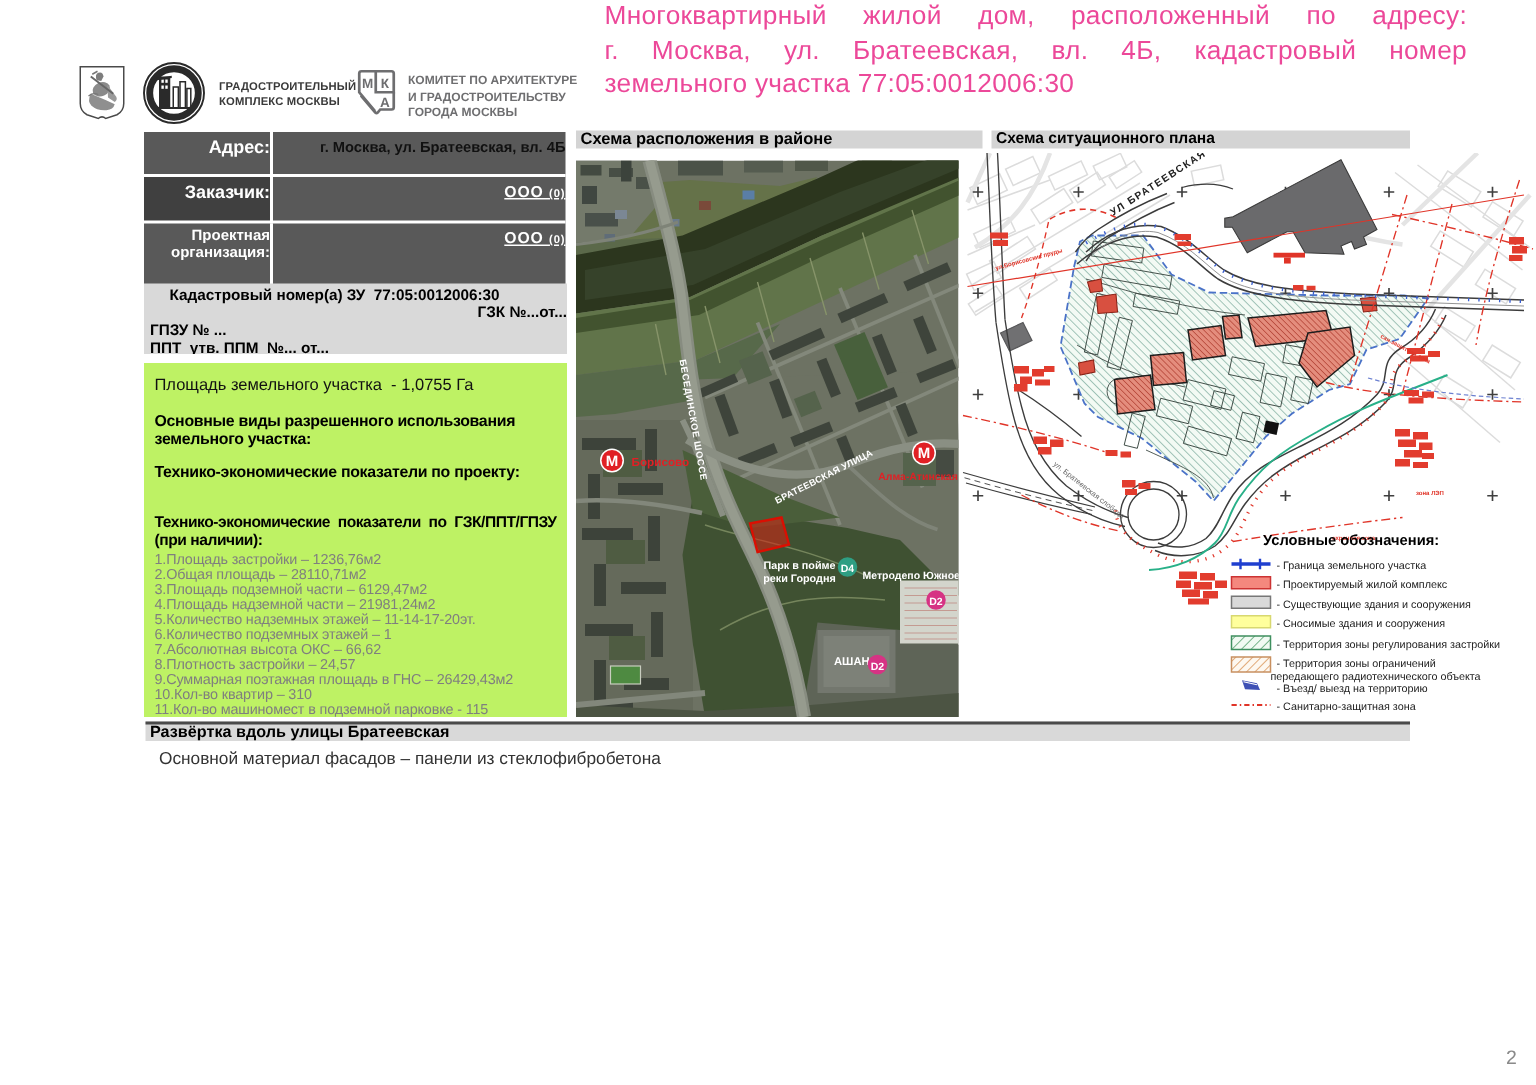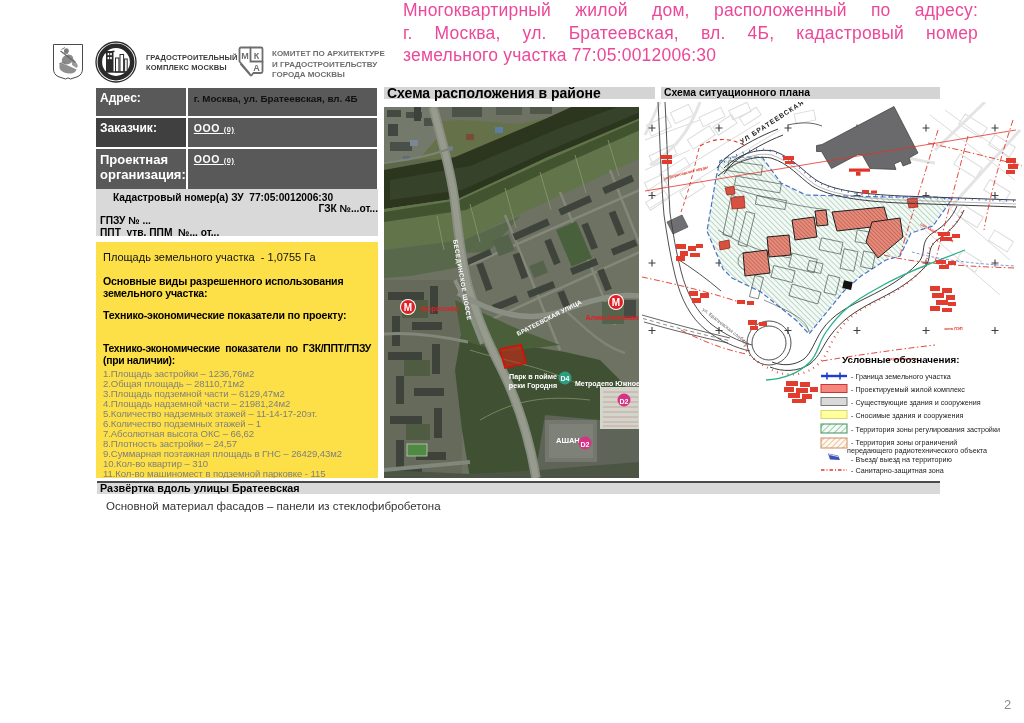--- a/index.html
+++ b/index.html
@@ -56,51 +56,51 @@
   <path d="M24.5 15.5 V25.5 Q24.5 27 23 27 H15.5 L13.8 29 Q13 29.8 12.2 29 L2.6 17.8" fill="none" stroke="#6e6e70" stroke-width="1.8"></path>
   <path d="M12.5 1.5 H3 Q1.5 1.5 1.5 3 V15.5 L12 28" fill="none" stroke="#6e6e70" stroke-width="1.8"></path>
   <text x="7" y="12.5" font-size="9" font-weight="bold" fill="#6e6e70" text-anchor="middle" font-family="Liberation Sans">М</text>
   <text x="18.5" y="12.5" font-size="9" font-weight="bold" fill="#6e6e70" text-anchor="middle" font-family="Liberation Sans">К</text>
   <text x="18.5" y="25" font-size="9" font-weight="bold" fill="#6e6e70" text-anchor="middle" font-family="Liberation Sans">А</text>
 </svg>
 
 <div class="abs" style="left:272px;top:49px;width:120px;font-size:8px;line-height:10.5px;
      font-weight:bold;color:#6e6e70;white-space:nowrap;">КОМИТЕТ ПО АРХИТЕКТУРЕ<br>И ГРАДОСТРОИТЕЛЬСТВУ<br>ГОРОДА МОСКВЫ</div>
 
-<div class="abs" style="left:96px;top:88px;width:330px;">
+<div class="abs" style="left:96px;top:88px;width:330px;text-align:right;">
   <table style="border-collapse:collapse;width:281px;font-family:'Liberation Sans',sans-serif;">
 
     <tbody>
         <tr>
       <td style="background:#595959;color:#fff;font-weight:bold;font-size:12px;width:80px;border-bottom:2px solid #fff;border-right:2px solid #fff;padding:3px 0 3px 4px;vertical-align:top;height:22px;">Адрес:</td>
       <td style="background:#595959;color:#111;font-weight:bold;font-size:9.8px;border-bottom:2px solid #fff;padding:5px 0 3px 6px;vertical-align:top;white-space:nowrap;">г. Москва, ул. Братеевская, вл. 4Б</td>
     </tr>
 
     <tr>
       <td style="background:#404040;color:#fff;font-weight:bold;font-size:12px;border-bottom:2px solid #fff;border-right:2px solid #fff;padding:3px 0 3px 4px;vertical-align:top;height:23px;">Заказчик:</td>
       <td style="background:#595959;color:#fff;font-size:10.5px;border-bottom:2px solid #fff;padding:4px 0 3px 6px;vertical-align:top;"><span style="text-decoration:underline;font-weight:bold;letter-spacing:0.6px;">ООО <span style="font-size:7.5px;">(0)</span></span></td>
     </tr>
 
     <tr>
-      <td style="background:#595959;color:#fff;font-weight:bold;font-size:13px;border-right:2px solid #fff;padding:3px 0 3px 4px;vertical-align:top;height:36px;">Проектная организация:</td>
+      <td style="background:#595959;color:#fff;font-weight:bold;font-size:10px;border-right:2px solid #fff;padding:3px 0 3px 4px;vertical-align:top;height:36px;">Проектная организация:</td>
       <td style="background:#595959;color:#fff;font-size:10.5px;padding:4px 0 3px 6px;vertical-align:top;"><span style="text-decoration:underline;font-weight:bold;letter-spacing:0.6px;">ООО <span style="font-size:7.5px;">(0)</span></span></td>
     </tr>
   </tbody>
     </table>
 </div>
 
 <div class="abs" style="left:96px;top:189px;width:282px;height:46.5px;background:#d9d9d9;
      font-size:10.2px;font-weight:bold;color:#000;line-height:11.7px;padding-top:2.5px;box-sizing:border-box;overflow:hidden;">
   <div style="padding-left:17px;">Кадастровый номер(а) ЗУ&nbsp;&nbsp;77:05:0012006:30</div>
   <div style="padding-left:4px;text-align:right;">ГЗК №...от...</div>
   <div style="padding-left:4px;">ГПЗУ № ...</div>
   <div style="padding-left:4px;">ППТ&nbsp; утв. ППМ&nbsp; №... от...</div>
 </div>
 
-<div class="abs" style="left:96px;top:242px;width:282px;height:236px;background:#fde047;box-sizing:border-box;padding:8px 7px 0 7px;overflow:hidden;">
+<div class="abs" style="left:96px;top:242px;width:282px;height:236px;background:#bef264;box-sizing:border-box;padding:8px 7px 0 7px;overflow:hidden;">
 
   <div style="font-size:11px;color:#111;line-height:13px;margin-top:1px;">Площадь земельного участка&nbsp; - 1,0755 Га</div>
 
   <div style="font-size:10.6px;font-weight:bold;color:#000;line-height:11.7px;margin-top:12px;letter-spacing:-0.2px;">Основные виды разрешенного использования<br>земельного участка:</div>
 
   <div style="font-size:10.6px;font-weight:bold;color:#000;margin-top:11px;line-height:11.5px;letter-spacing:-0.2px;">Технико-экономические показатели по проекту:</div>
 
   <div style="font-size:10.4px;font-weight:bold;color:#000;line-height:12.3px;margin-top:21px;letter-spacing:-0.3px;"><span style="display:block;text-align:justify;text-align-last:justify;">Технико-экономические показатели по ГЗК/ППТ/ГПЗУ</span>(при наличии):</div>
 
   <div style="font-size:9.6px;color:#7f7f7f;line-height:10.05px;margin-top:1px;letter-spacing:-0.1px;">
@@ -112,21 +112,21 @@
     6.Количество подземных этажей – 1<br>
     7.Абсолютная высота ОКС – 66,62<br>
     8.Плотность застройки – 24,57<br>
     9.Суммарная поэтажная площадь в ГНС – 26429,43м2<br>
     10.Кол-во квартир – 310<br>
     11.Кол-во машиномест в подземной парковке - 115
   </div>
 </div>
 
 <div class="abs" style="left:384px;top:87px;width:271px;height:12px;background:#d4d4d4;
-     font-size:14px;font-weight:bold;color:#000;line-height:12px;padding-left:3px;box-sizing:border-box;">Схема расположения в районе</div>
+     font-size:11px;font-weight:bold;color:#000;line-height:12px;padding-left:3px;box-sizing:border-box;">Схема расположения в районе</div>
 
 <div class="abs" style="left:661px;top:87px;width:279px;height:12px;background:#d4d4d4;
      font-size:10.4px;font-weight:bold;color:#000;line-height:12px;padding-left:3px;box-sizing:border-box;">Схема ситуационного плана</div>
 
 <svg class="abs" style="left:384px;top:107px" width="255" height="371" viewBox="384 107 255 371">
 
   <rect x="384" y="107" width="255" height="371" fill="#6d7263"></rect>
 
   <polygon points="384,128 440,124 500,128 545,120 575,107 595,107 480,158 430,170 384,176" fill="#5b694a"></polygon>
   <polygon points="404,124 460,120 520,124 545,118 520,146 460,158 410,160" fill="#657249"></polygon>

